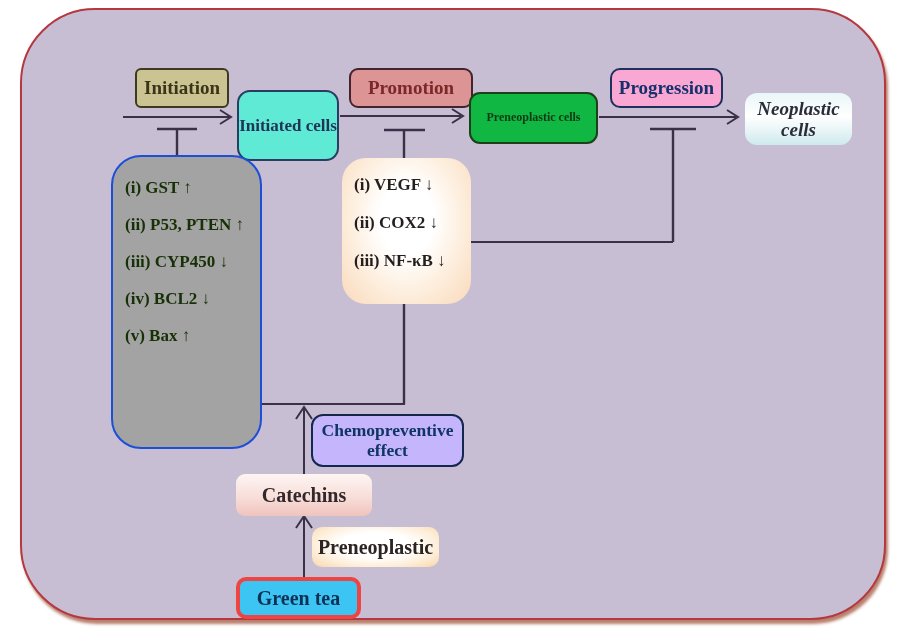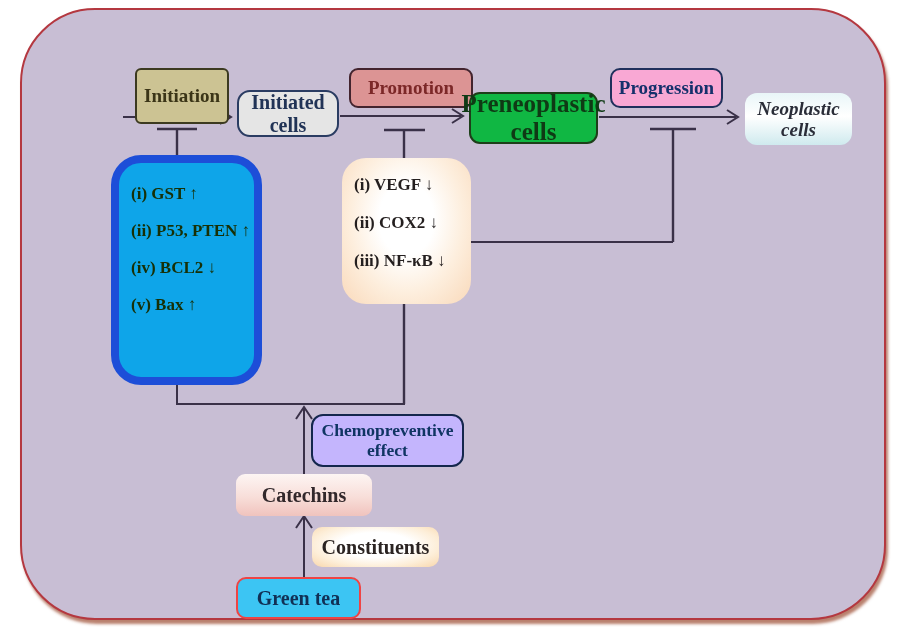--- a/index.html
+++ b/index.html
@@ -20,39 +20,39 @@
     box-sizing:border-box;
   }
   svg.connectors{position:absolute;left:0;top:0;z-index:2;}
   .node{
     position:absolute;z-index:3;
     display:flex;align-items:center;justify-content:center;
     text-align:center;font-weight:bold;line-height:1.12;
     box-sizing:border-box;
   }
   #normal-cell{left:24px;top:91px;width:99px;height:54px;background:#f6b50f;border:2px solid #40310a;border-radius:12px;color:#4a3008;font-size:19px;}
-  #initiation{left:135px;top:68px;width:94px;height:56px;background:#ccc393;border:2px solid #3c3a20;border-radius:6px;color:#3b3517;font-size:19px;}
-  #initiated-cells{left:237px;top:90px;width:102px;height:47px;background:#e5e5e5;border:2px solid #2a3c62;border-radius:13px;color:#213356;font-size:20px;}
+  #initiation{left:135px;top:68px;width:94px;height:40px;background:#ccc393;border:2px solid #3c3a20;border-radius:6px;color:#3b3517;font-size:19px;}
+  #initiated-cells{left:237px;top:90px;width:102px;height:71px;background:#5eead4;border:2px solid #2a3c62;border-radius:13px;color:#213356;font-size:17px;}
   #promotion{left:349px;top:68px;width:124px;height:40px;background:#dc9494;border:2px solid #43242e;border-radius:9px;color:#7c2828;font-size:19px;}
-  #preneoplastic-cells{left:469px;top:92px;width:129px;height:52px;background:#10b743;border:2px solid #1d3f19;border-radius:11px;color:#0f3a15;font-size:25px;}
+  #preneoplastic-cells{left:469px;top:92px;width:129px;height:52px;background:#10b743;border:2px solid #1d3f19;border-radius:11px;color:#0f3a15;font-size:12px;}
   #progression{left:610px;top:68px;width:113px;height:40px;background:#f9a8d4;border:2px solid #20305c;border-radius:10px;color:#15306b;font-size:19px;}
   #neoplastic-cells{left:745px;top:93px;width:107px;height:52px;background:linear-gradient(180deg,#e9f6f8 0%,#ffffff 45%,#cfeaee 100%);border-radius:12px;color:#2a2d38;font-size:19px;font-style:italic;}
   #chemopreventive-effect{left:311px;top:414px;width:153px;height:53px;background:#c4b5fd;border:2px solid #14274d;border-radius:12px;color:#103563;font-size:17.5px;}
   #catechins{left:236px;top:474px;width:136px;height:42px;background:linear-gradient(180deg,#fdf5f3 0%,#f8ded9 55%,#f0c3bd 100%);border-radius:9px;color:#32282b;font-size:20px;}
   #constituents{left:312px;top:527px;width:127px;height:40px;background:radial-gradient(ellipse at 50% 45%,#ffffff 40%,#fdeed8 70%,#f8d6ab 100%);border-radius:10px;color:#2b2422;font-size:20px;}
-  #green-tea{left:236px;top:577px;width:125px;height:42px;background:#3cc5f3;border:2px solid #ef4444;border-radius:10px;color:#113055;font-size:20px;}
+  #green-tea{left:236px;top:577px;width:125px;height:42px;background:#3cc5f3;border:4px solid #ef4444;border-radius:10px;color:#113055;font-size:20px;}
 
   .listbox{
     position:absolute;z-index:3;box-sizing:border-box;
     display:flex;flex-direction:column;align-items:flex-start;
     font-weight:bold;font-size:17px;
   }
   #green-list{
-    left:111px;top:155px;width:151px;height:230px;
-    background:#0ea5e9;border:8px solid #1d4ed8;border-radius:30px;
+    left:111px;top:155px;width:151px;height:294px;
+    background:#a3a3a3;border:2px solid #1d4ed8;border-radius:30px;
     color:#173006;padding:12px 6px 0 12px;
   }
   #peach-list{
     left:342px;top:158px;width:129px;height:146px;
     background:radial-gradient(ellipse at 50% 42%,#ffffff 30%,#fdeedd 62%,#f9d9ba 100%);
     border-radius:24px;color:#241f1f;padding:8px 4px 0 12px;
   }
   .li{height:37px;line-height:37px;white-space:nowrap;}
   #peach-list .li{height:38px;line-height:38px;}
 </style>
@@ -89,28 +89,29 @@
   <div class="node" id="initiation">Initiation</div>
   <div class="node" id="initiated-cells">Initiated cells</div>
   <div class="node" id="promotion">Promotion</div>
   <div class="node" id="preneoplastic-cells">Preneoplastic cells</div>
   <div class="node" id="progression">Progression</div>
   <div class="node" id="neoplastic-cells">Neoplastic cells</div>
 
   <div class="listbox" id="green-list">
     <div class="li">(i) GST ↑</div>
     <div class="li">(ii) P53, PTEN ↑</div>
+    <div class="li">(iii) CYP450 ↓</div>
     <div class="li">(iv) BCL2 ↓</div>
     <div class="li">(v) Bax ↑</div>
   </div>
 
   <div class="listbox" id="peach-list">
     <div class="li">(i) VEGF ↓</div>
     <div class="li">(ii) COX2 ↓</div>
     <div class="li">(iii) NF-κB ↓</div>
   </div>
 
   <div class="node" id="chemopreventive-effect">Chemopreventive effect</div>
   <div class="node" id="catechins">Catechins</div>
-  <div class="node" id="constituents">Constituents</div>
+  <div class="node" id="constituents">Preneoplastic</div>
   <div class="node" id="green-tea">Green tea</div>
 
 </div>
 
 </body></html>

